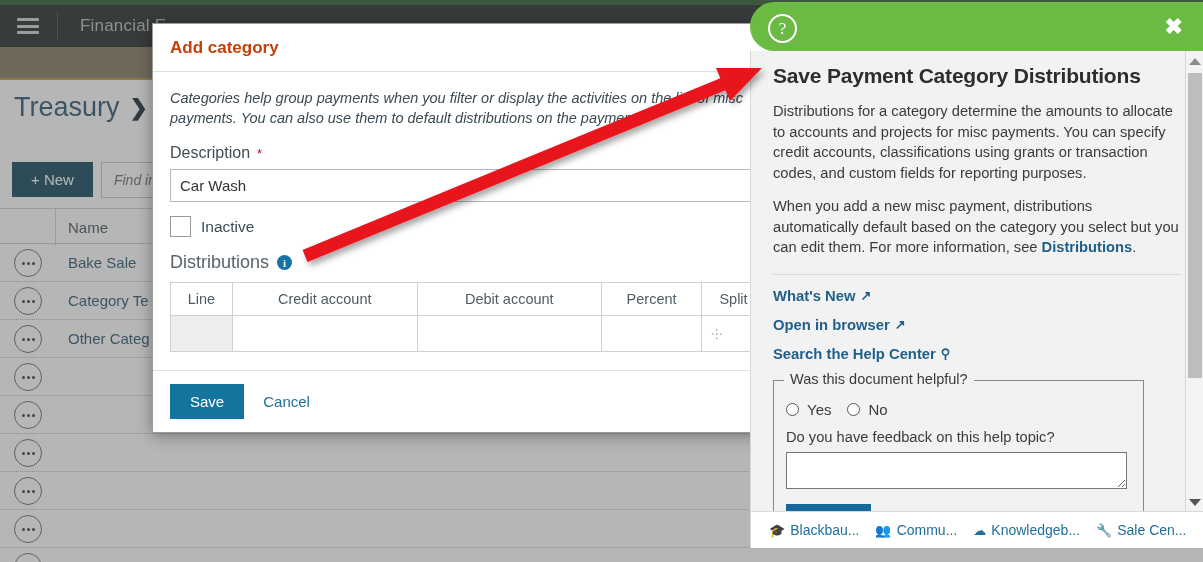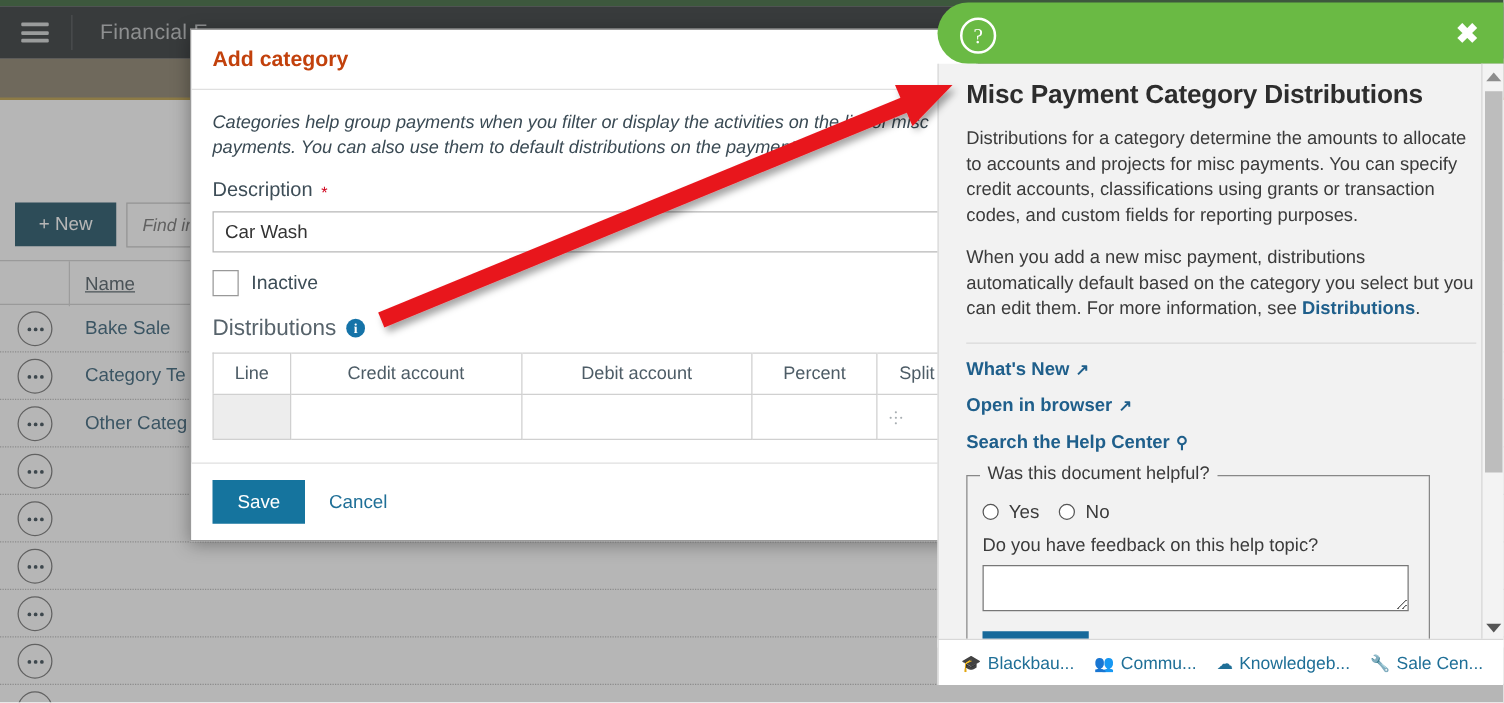--- a/index.html
+++ b/index.html
@@ -33,21 +33,21 @@
     margin-left:12px; background:#14495e; color:#ffffff; font-size:15px;
     padding:9px 19px; border:none; cursor:pointer;
   }
   .find-box {
     margin-left:8px; height:36px; border:1px solid #c4c4c4; background:#ffffff;
     display:flex; align-items:center; padding:0 12px; color:#6d6d6d;
     font-style:italic; font-size:14px; width:230px;
   }
 
   .grid-head { position:absolute; left:0; top:208px; width:1203px; height:36px; border-top:1px solid #cfcfcf; border-bottom:1px solid #cfcfcf; }
-  .grid-head-cell { position:absolute; top:0; height:36px; display:flex; align-items:center; color:#46545c; font-size:15px;text-decoration:underline; }
+  .grid-head-cell { position:absolute; top:0; height:36px; display:flex; align-items:center; color:#46545c; font-size:15px; }
   .gh-sep { position:absolute; top:0; width:1px; height:36px; background:#d3d3d3; }
 
   .grid-rows { position:absolute; left:0; top:244px; width:1203px; bottom:0; }
   .grid-row { position:relative; height:38px; border-bottom:1px dotted #b7b7b7; }
   .dots-btn {
     position:absolute; left:14px; top:5px; width:28px; height:28px; border-radius:50%;
     border:1px solid #6d6d6d; display:flex; align-items:center; justify-content:center;
     gap:2px; cursor:pointer;
   }
   .dots-btn i { width:3px; height:3px; background:#30414b; border-radius:50%; display:block; }
@@ -171,20 +171,25 @@
         <span></span>
           <span></span>
           <span></span>
       </div>
       <div class="nav-divider"></div>
       <div class="nav-title">Financial E</div>
     </div>
 
     <div class="tan-strip"></div>
 
+    <div class="breadcrumb">
+      <span>Treasury</span>
+      <span class="crumb-sep">❯</span>
+      <span>C</span>
+    </div>
 
     <div class="toolbar">
       <button class="btn-new">+ New</button>
       <div class="find-box">Find in </div>
     </div>
 
     <div class="grid-head">
       <div class="gh-sep" style="left:55px;"></div>
       <div class="gh-sep" style="left:168px;"></div>
       <div class="grid-head-cell" style="left:68px;">Name</div>
@@ -317,21 +322,21 @@
   </div>
 
   <div class="help-panel">
     <div class="help-green">
       <div class="help-q">?</div>
       <div class="help-close">✖</div>
     </div>
 
     <div class="help-body">
       <div class="help-inner">
-        <div class="help-h1">Misc Payment Category Distributions</div>
+        <div class="help-h1">Save Payment Category Distributions</div>
         <div class="help-p">Distributions for a category determine the amounts to allocate to accounts and projects for misc payments. You can specify credit accounts, classifications using grants or transaction codes, and custom fields for reporting purposes.</div>
         <div class="help-p">
           <span>When you add a new misc payment, distributions automatically default based on the category you select but you can edit them. For more information, see </span><b>Distributions</b><span>.</span>
         </div>
 
         <div class="help-rule"></div>
 
         <div class="help-link">
           <span>What's New</span>
           <span class="ext-ico">↗</span>

